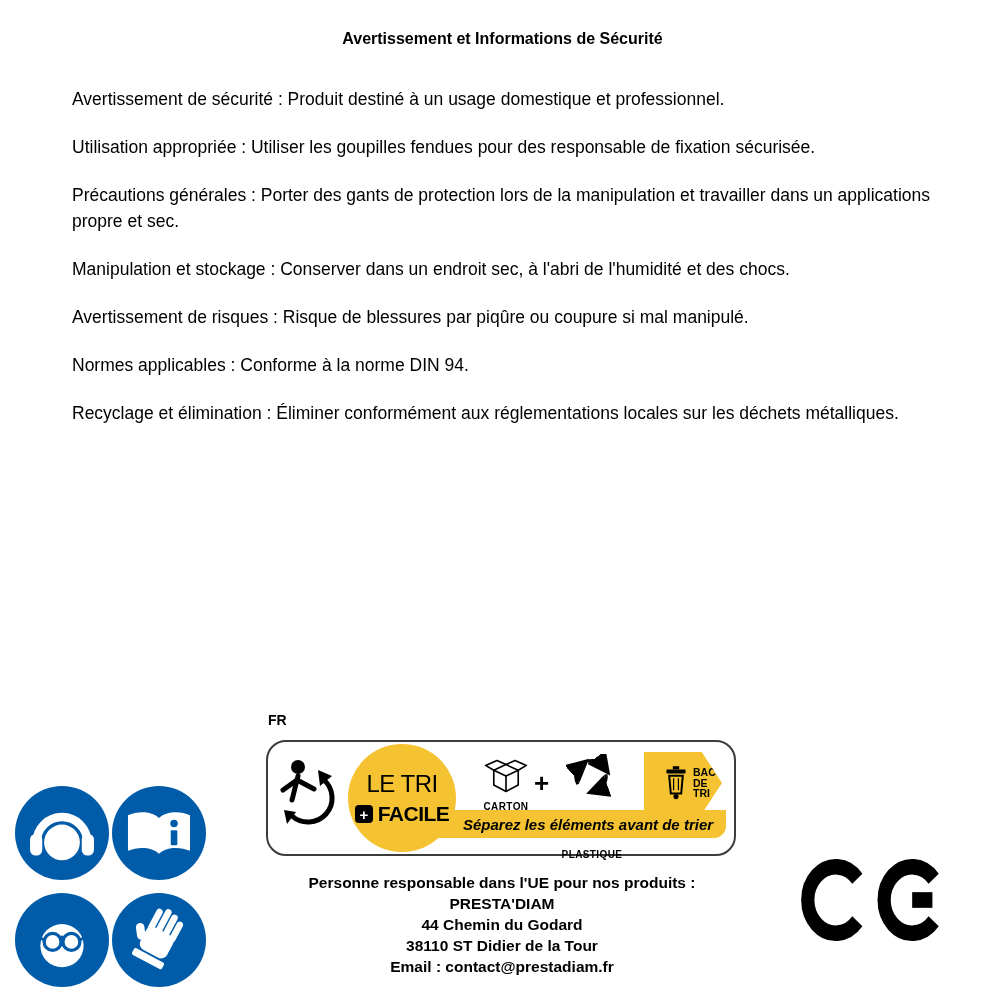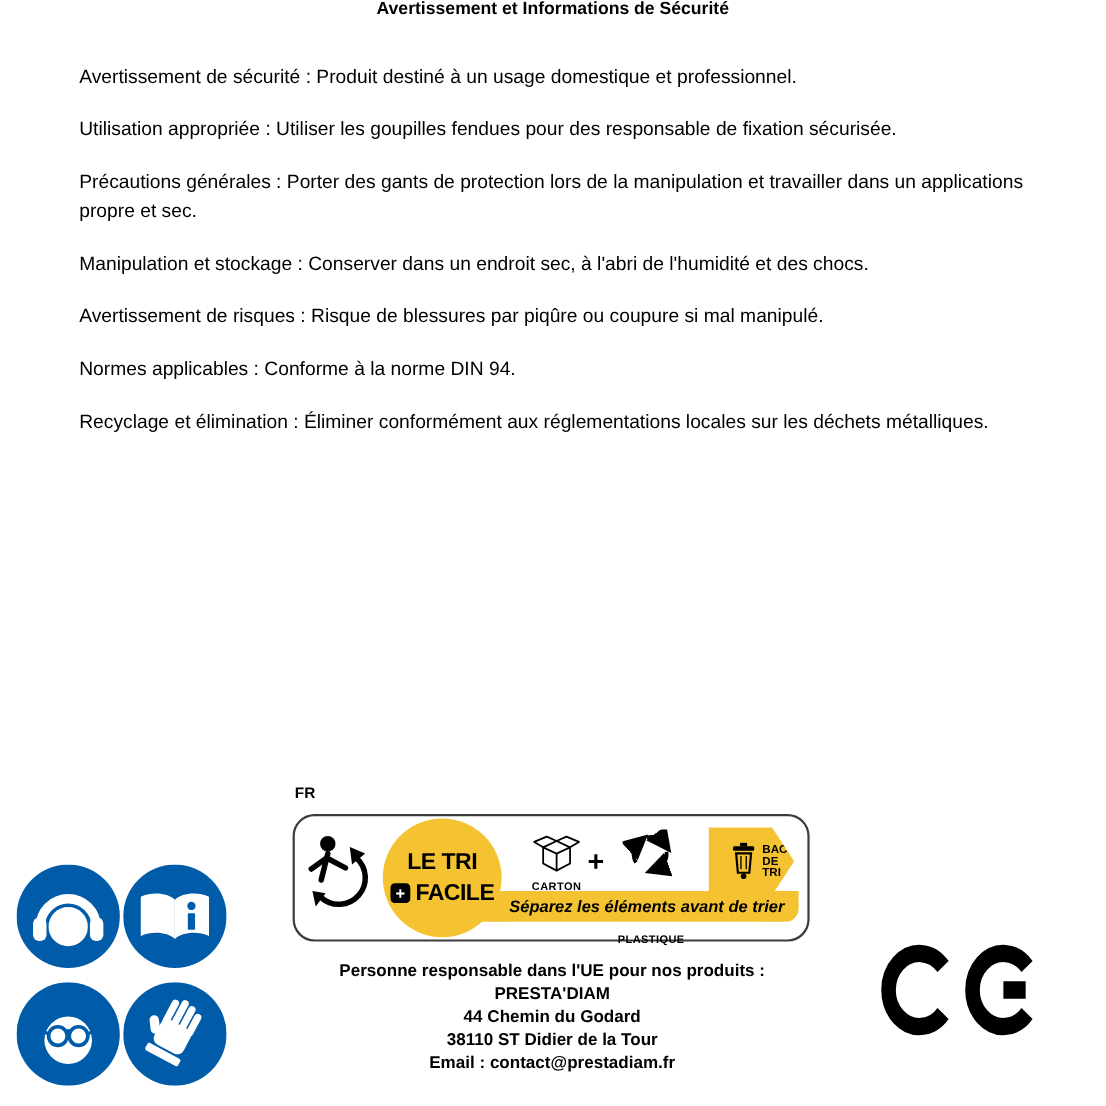--- a/index.html
+++ b/index.html
@@ -2,21 +2,21 @@
 <html><head>
 <meta charset="utf-8">
 <style>
   * { margin:0; padding:0; box-sizing:border-box; }
   :root { --blue:#005ca9; --yellow:#f5c331; }
   html,body { background:#fff; }
   body {
     width:1005px; height:1005px; position:relative; overflow:hidden;
     font-family:"Liberation Sans", sans-serif; color:#000;
   }
-  .doc-title { text-align:center; font-weight:bold; font-size:16px; }
+  .doc-title { text-align:center; font-weight:bold; font-size:16px; padding-top:30px; }
   .body-text { padding:38px 72px 0 72px; }
   .body-text p { font-size:17.5px; line-height:26px; margin-bottom:22px; }
 
   
   .picto { position:absolute; width:94px; height:94px; }
   .picto svg { width:100%; height:100%; display:block; }
   .picto-ear   { left:15px;  top:786px; }
   .picto-book  { left:112px; top:786px; }
   .picto-eye   { left:15px;  top:893px; }
   .picto-glove { left:112px; top:893px; }
@@ -27,21 +27,21 @@
     position:absolute; left:266px; top:740px; width:470px; height:116px;
     background:#fff; border:2px solid #3c3c3c; border-radius:20px;
   }
   .triman { position:absolute; left:10px; top:16px; width:62px; height:78px; }
   .triman svg { width:100%; height:100%; }
   .tri-circle {
     position:absolute; left:80px; top:2px; width:108px; height:108px;
     background:var(--yellow); border-radius:50%; z-index:2;
     display:flex; flex-direction:column; align-items:center; justify-content:center; gap:4px;
   }
-  .tri-line1 { font-weight:bold; font-size:21px; letter-spacing:-0.5px; }
+  .tri-line1 { font-weight:normal; font-size:24px; letter-spacing:-0.5px; }
   .tri-line2 { display:flex; align-items:center; gap:5px; font-weight:bold; font-size:21px; letter-spacing:-0.5px; }
   .plus-box {
     width:18px; height:18px; background:#000; color:#fff; border-radius:4px;
     display:flex; align-items:center; justify-content:center; font-size:15px; font-weight:bold;
   }
   .mat { position:absolute; top:12px; display:flex; flex-direction:column; align-items:center; }
   .mat svg { display:block; }
   .mat-carton { left:200px; width:76px; }
   .mat-plastique { left:284px; width:80px;gap:48px; }
   .mat-label { font-weight:bold; font-size:10px; letter-spacing:0.4px; margin-top:3px; }

